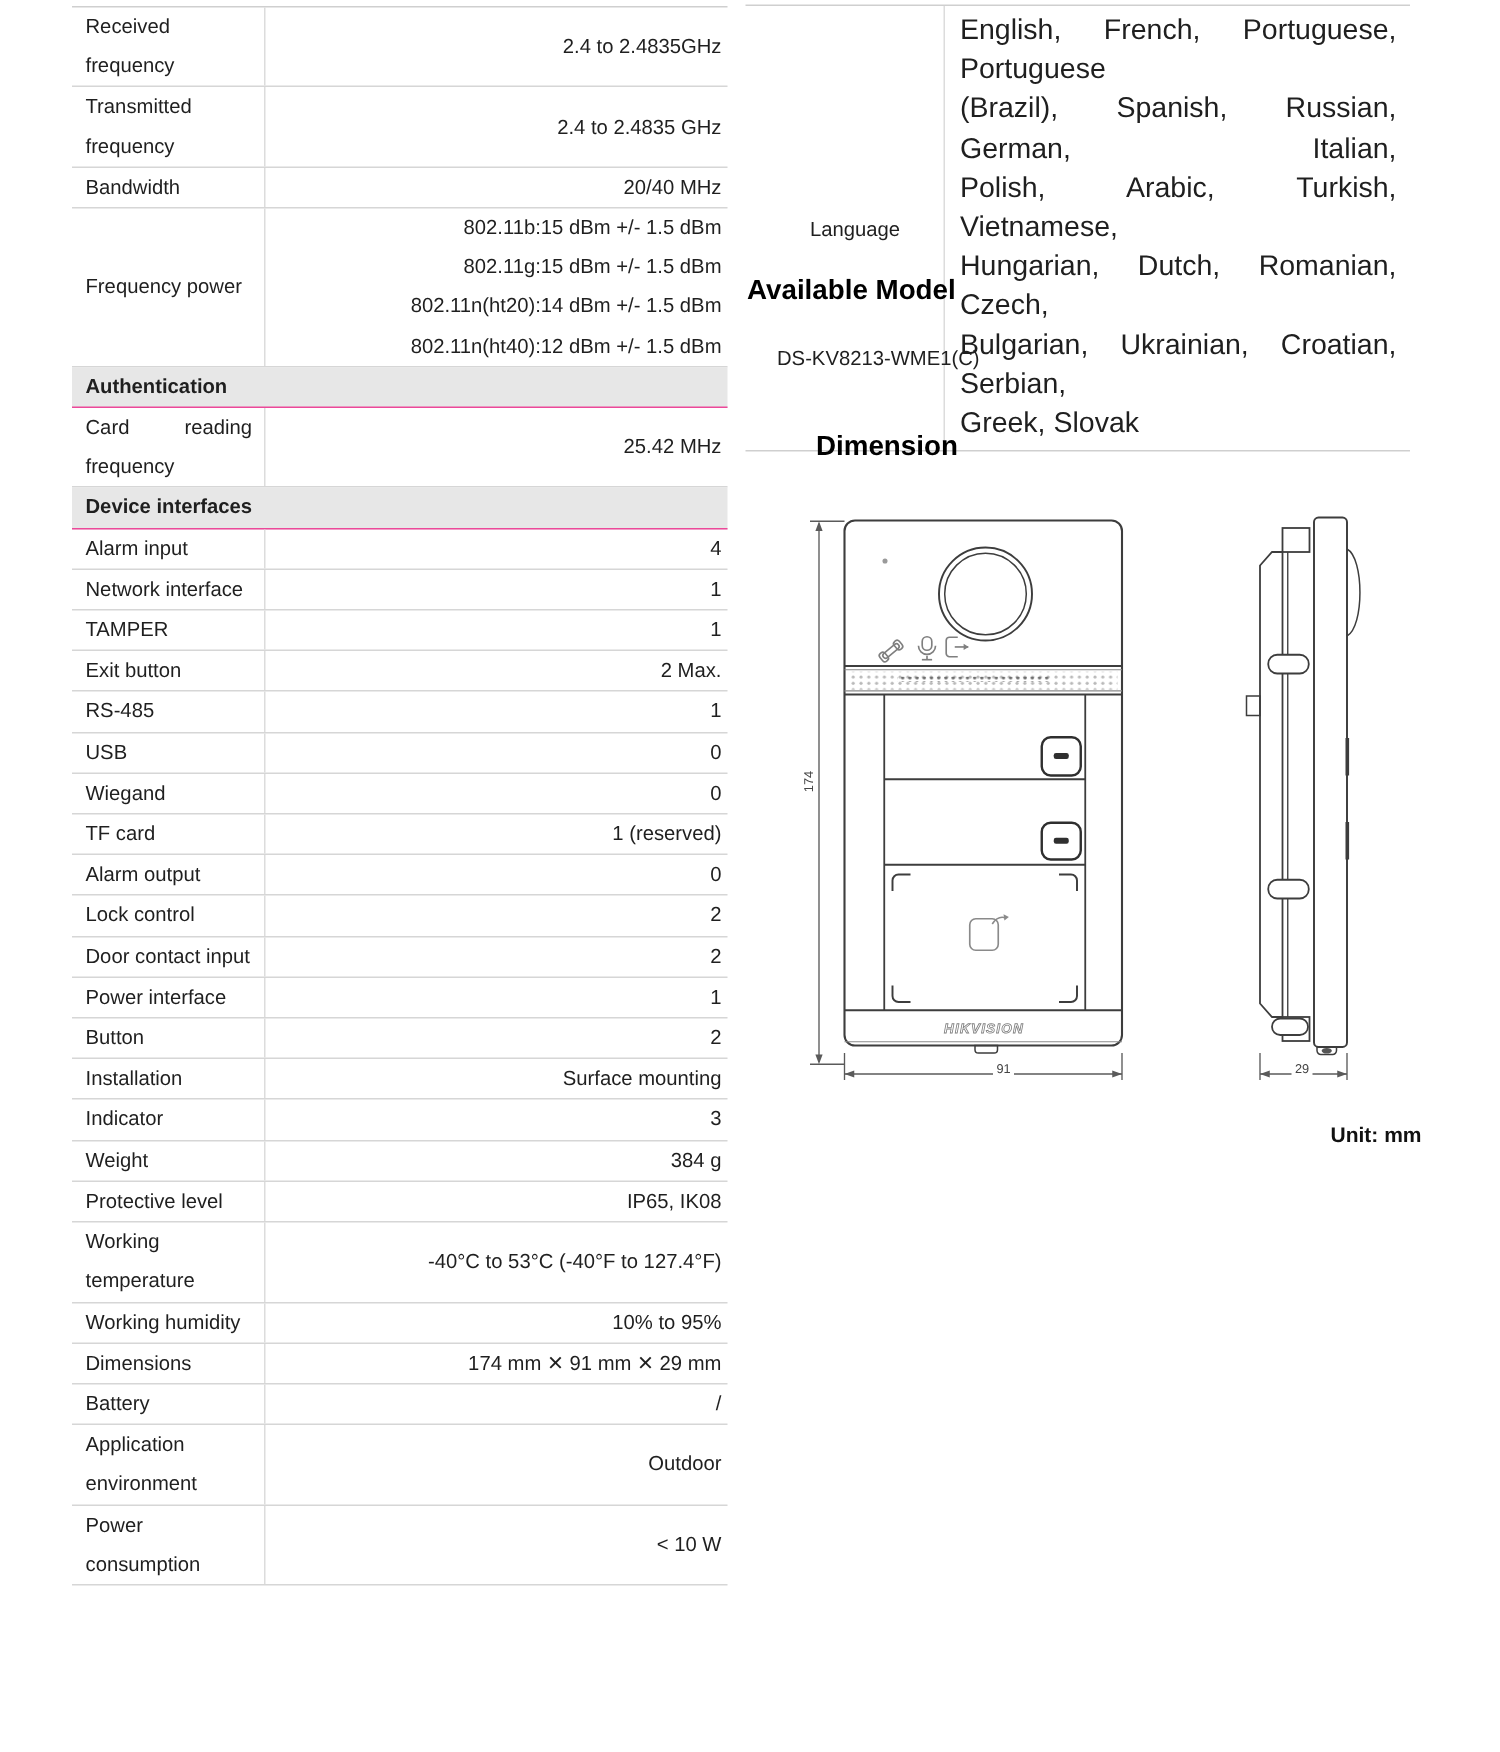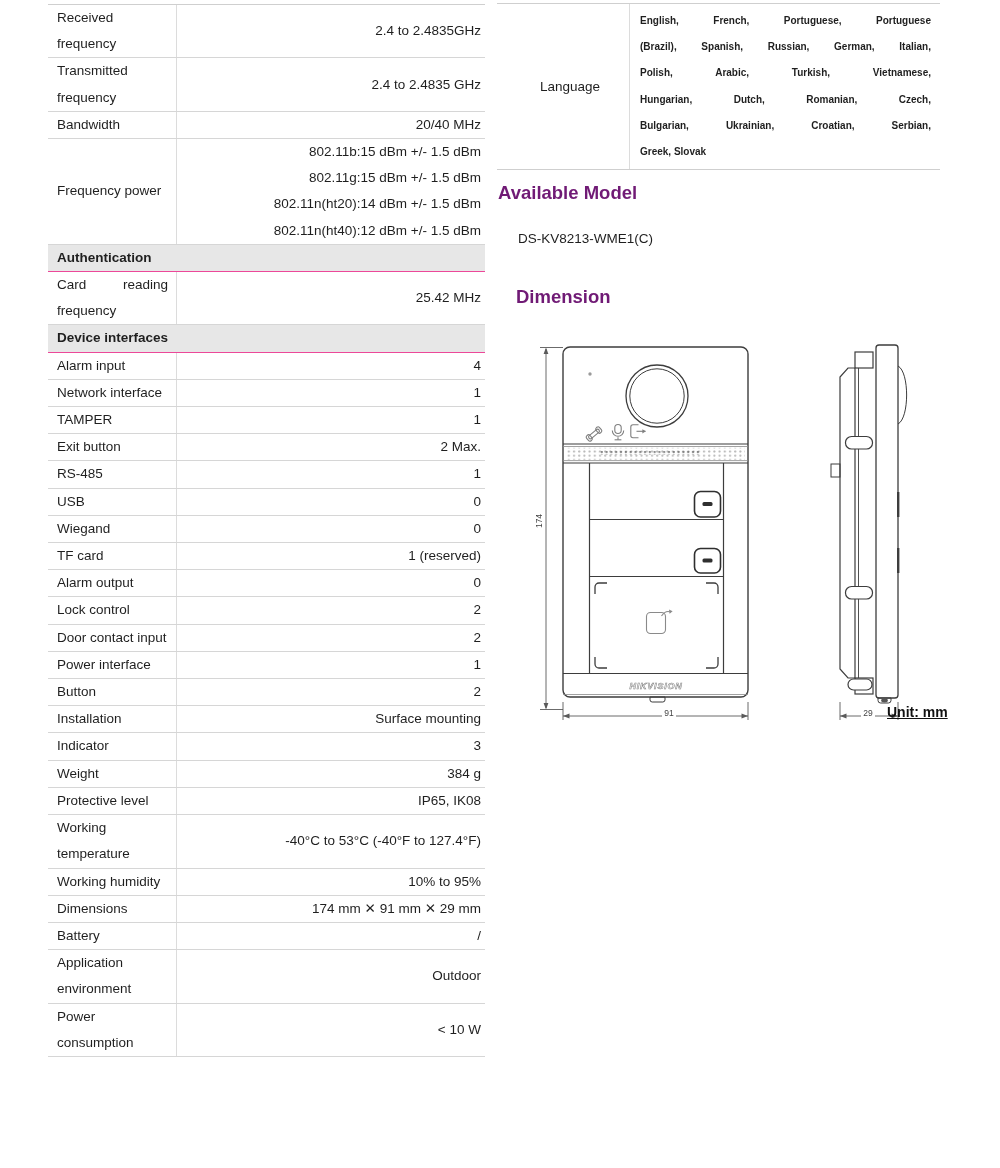--- a/index.html
+++ b/index.html
@@ -15,26 +15,26 @@
   .cell.value{flex:1;padding-left:13px;padding-right:4px;display:flex;flex-direction:column;justify-content:center;text-align:right;}
   .sec-row{background:#e7e7e7;border-bottom:1px solid #ec4899;}
   .sec-label{font-weight:bold;font-size:13.5px;line-height:26.2px;padding-left:9px;}
 
   
   .lang-table{position:absolute;left:497px;top:3px;width:443px;box-sizing:border-box;
               border-top:1px solid #cfcfcf;border-bottom:1px solid #cfcfcf;display:flex;}
   .lang-label-cell{width:133px;box-sizing:border-box;padding-left:14px;display:flex;align-items:center;
                    border-right:1px solid #dcdcdc;font-size:13.5px;justify-content:center;}
   .lang-value-cell{flex:1;padding:4px 9px 4px 10px;}
-  .lang-line{font-size:10px;line-height:26.2px;text-align:justify;text-align-last:justify;font-weight:bold;}
+  .lang-line{font-size:19px;line-height:26.2px;text-align:justify;text-align-last:justify;}
   .lang-line:last-child{text-align-last:left;}
 
-  .h-red{position:absolute;color:#701a75;font-weight:bold;font-size:18.5px;line-height:22px;}
+  .h-red{position:absolute;color:#000000;font-weight:bold;font-size:18.5px;line-height:22px;}
   .model-text{position:absolute;left:518px;top:221px;font-size:13.5px;margin-top:10px;}
-  .unit-note{position:absolute;left:887px;top:704px;font-size:14px;font-weight:600;color:#111;text-decoration:underline;}
+  .unit-note{position:absolute;left:887px;top:748px;font-size:14px;font-weight:600;color:#111;}
 
   svg text{font-family:"Liberation Sans",sans-serif;}
 </style>
 </head>
 <body>
 
 <div class="page">
 
   <div class="spec-table">
       <div class="spec-row">
@@ -227,21 +227,21 @@
         <div class="lang-line">(Brazil), Spanish, Russian, German, Italian,</div>
         <div class="lang-line">Polish, Arabic, Turkish, Vietnamese,</div>
         <div class="lang-line">Hungarian, Dutch, Romanian, Czech,</div>
         <div class="lang-line">Bulgarian, Ukrainian, Croatian, Serbian,</div>
         <div class="lang-line">Greek, Slovak</div>
       </div>
   </div>
 
   <div class="h-red" style="left:498px;top:182px;">Available Model</div>
   <div class="model-text">DS-KV8213-WME1(C)</div>
-  <div class="h-red" style="left:516px;top:286px;">Dimension</div>
+  <div class="h-red" style="left:544px;top:286px;">Dimension</div>
 
   <svg style="position:absolute;left:520px;top:336px;" width="440" height="392" viewBox="520 336 440 392">
     <defs>
       <pattern id="dots" width="5.2" height="4.2" patternUnits="userSpaceOnUse">
         <circle cx="2" cy="2" r="1.05" fill="#b9b9b9"></circle>
       </pattern>
       <pattern id="dotsDark" width="4.8" height="3.6" patternUnits="userSpaceOnUse">
         <circle cx="1.8" cy="1.8" r="1.15" fill="#6e6e6e"></circle>
       </pattern>
     </defs>

